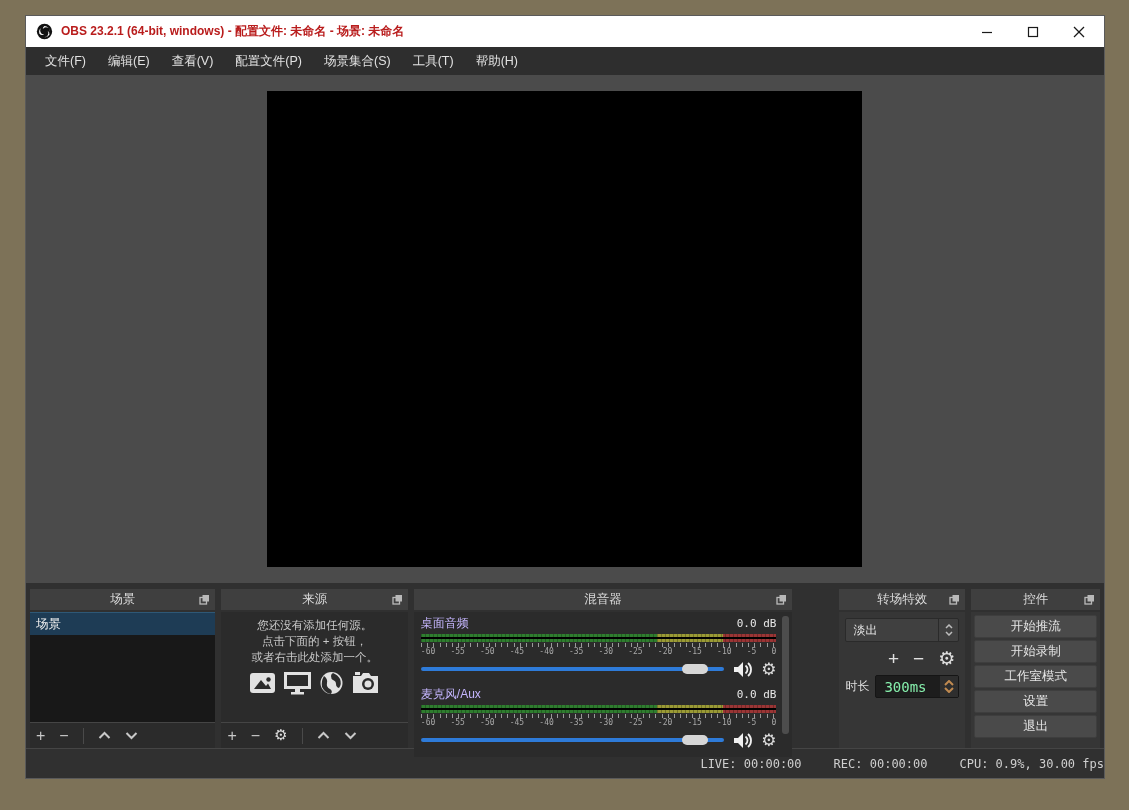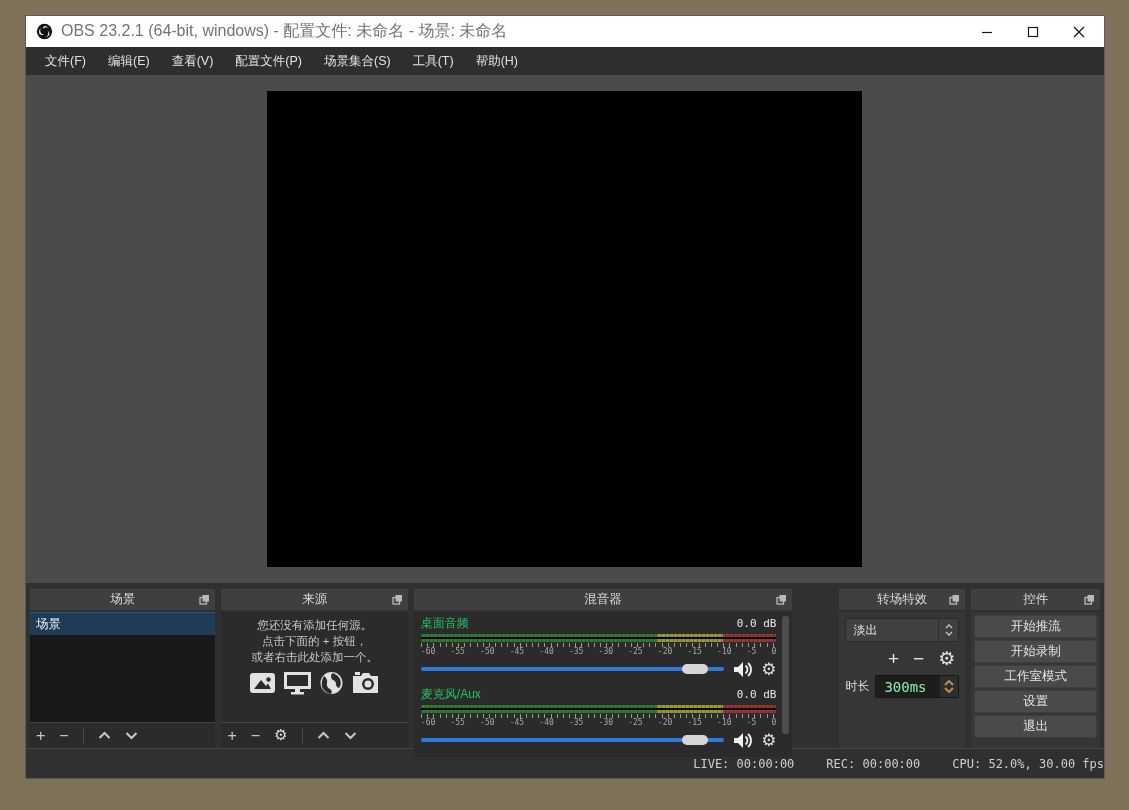--- a/index.html
+++ b/index.html
@@ -5,21 +5,21 @@
   * { box-sizing: border-box; margin: 0; padding: 0; }
   html,body { width:1129px; height:810px; overflow:hidden; }
   body { background:#7d7258; font-family:"Liberation Sans","DejaVu Sans",sans-serif; }
 
   .window { position:absolute; left:25px; top:15px; width:1080px; height:764px;
             border:1px solid #5a5a5a; background:#303030; display:flex; flex-direction:column; }
 
   
   .titlebar { height:31px; background:#ffffff; display:flex; align-items:center; padding:0 6px 0 10px; flex:0 0 auto; }
   .obs-logo { width:17px; height:17px; margin-right:8px; flex:0 0 auto; }
-  .title-text { font-size:16px; color:#737373; flex:1 1 auto; white-space:nowrap; overflow:hidden; }
+  .title-text { font-size:12px; color:#b91c1c; flex:1 1 auto; white-space:nowrap; overflow:hidden;font-weight:bold; }
   .winbtns { display:flex; align-items:center; gap:8px; }
   .winbtn { width:38px; height:26px; display:flex; align-items:center; justify-content:center; cursor:default; }
   .winbtn svg { stroke:#1a1a1a; fill:none; stroke-width:1.2; }
 
   
   .menubar { height:28px; background:#2e2e2e; display:flex; align-items:center; padding:0 8px; gap:0; flex:0 0 auto; }
   .menu-item { color:#e2e2e2; font-size:12.5px; padding:5px 11px; white-space:nowrap; }
 
   
   .preview { height:508px; background:#4b4b4b; position:relative; flex:0 0 auto; }
@@ -50,21 +50,21 @@
   .sources-body { flex:1 1 auto; background:#2b2b2b; display:flex; flex-direction:column;
                   align-items:center; justify-content:flex-start; padding-top:5px; }
   .hint-line { color:#c9c9c9; font-size:11.5px; line-height:16px; text-align:center; }
   .src-icons { display:flex; gap:7px; margin-top:6px; align-items:center; }
   .src-icons svg { fill:#e2e2e2; }
 
   
   .mixer-body { flex:1 1 auto; background:#2b2b2b; padding:3px 16px 0 7px; position:relative; }
   .channel { margin-bottom:8px; }
   .ch-top { display:flex; justify-content:space-between; align-items:baseline; }
-  .ch-name { color:#22c55e; font-size:12px; }
+  .ch-name { color:#c4b5fd; font-size:12px; }
   .ch-db { color:#e8e8e8; font-size:11px; font-family:"DejaVu Sans Mono",monospace; }
   .meter { height:8px; margin-top:2px;
      background:
        repeating-linear-gradient(90deg, rgba(0,0,0,.25) 0 1px, rgba(0,0,0,0) 1px 4px),
        linear-gradient(180deg,#000 0,#000 0),
        linear-gradient(90deg,#2f7d2f 0 66.5%, #9a9a35 66.5% 85%, #9a3535 85% 100%);
      background-size:100% 100%, 100% 2px, 100% 100%;
      background-position:0 0, 0 3px, 0 0; background-repeat:no-repeat; }
   .tickmarks { height:4px; margin-top:1px;
      background: repeating-linear-gradient(90deg,#9a9a9a 0 1px, transparent 1px 6.17px); }
@@ -407,16 +407,16 @@
           <div class="ctl-btn">退出</div>
         </div>
       </div>
     </div>
 
   </div>
 
   <div class="statusbar">
     <span class="status-item">LIVE: 00:00:00</span>
     <span class="status-item">REC: 00:00:00</span>
-    <span class="status-item">CPU: 52.0%, 30.00 fps</span>
+    <span class="status-item">CPU: 0.9%, 30.00 fps</span>
   </div>
 
 </div>
 
 </body></html>

